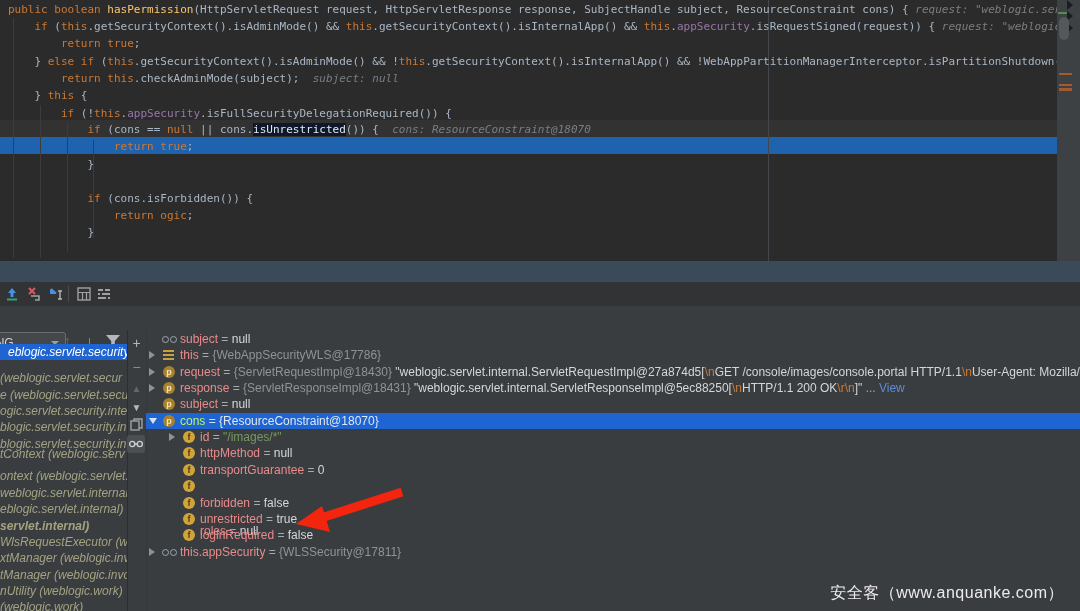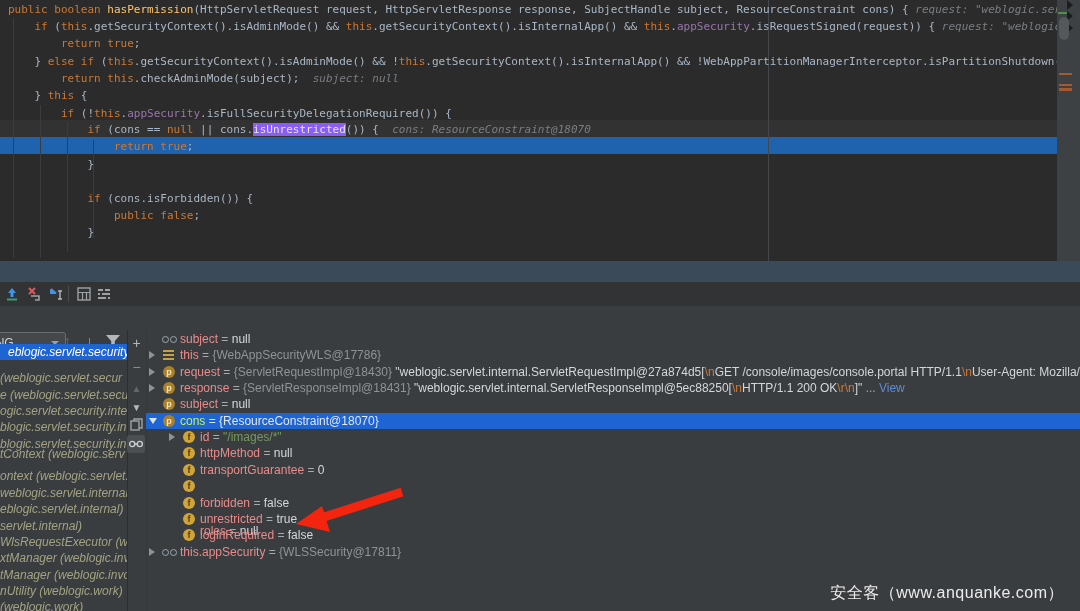--- a/index.html
+++ b/index.html
@@ -13,21 +13,21 @@
   .hl-bar{position:absolute;left:0;width:1057px;height:17px;}
   #caret-bar{background:#323232;}
   #exec-bar{background:#1f63ae;}
   .code-line{position:absolute;left:8px;white-space:pre;font-family:"DejaVu Sans Mono","Liberation Mono",monospace;
              font-size:11px;line-height:17px;color:#a9b7c6;}
   .c-k{color:#cc7832;}
   .c-m{color:#ffc66d;}
   .c-f{color:#9876aa;}
   .c-pl{color:#a9b7c6;}
   .c-h{color:#7a7e82;font-style:italic;}
-  .c-selt{background:#8b5cf6;color:#e2e9f2;}
+  .c-selt{background:#0f172a;color:#e2e9f2;}
 
   
   #stripe{position:absolute;left:1057px;top:0;width:23px;height:261px;background:#3e4144;}
   .stripe-tri{position:absolute;left:10px;width:0;height:0;border-left:6px solid #1b1d1f;
               border-top:5px solid transparent;border-bottom:5px solid transparent;}
   #stripe-green{position:absolute;left:1px;top:12px;width:9px;height:2px;background:#4f8f4f;}
   #stripe-thumb{position:absolute;left:2px;top:17px;width:10px;height:23px;background:#55585a;border-radius:5px;}
   .stripe-orange{position:absolute;background:#a35a2e;}
 
   
@@ -110,21 +110,21 @@
         <div class="code-line" style="top: 35.36px;"><span class="c-pl">        </span><span class="c-k">return true</span><span class="c-pl">;</span></div>
         <div class="code-line" style="top: 52.54px;"><span class="c-pl">    } </span><span class="c-k">else if</span><span class="c-pl"> (</span><span class="c-k">this</span><span class="c-pl">.getSecurityContext().isAdminMode() &amp;&amp; !</span><span class="c-k">this</span><span class="c-pl">.getSecurityContext().isInternalApp() &amp;&amp; !WebAppPartitionManagerInterceptor.isPartitionShutdown()</span></div>
         <div class="code-line" style="top: 69.72px;"><span class="c-pl">        </span><span class="c-k">return this</span><span class="c-pl">.checkAdminMode(subject);  </span><span class="c-h">subject: null</span></div>
         <div class="code-line" style="top: 86.9px;"><span class="c-pl">    } </span><span class="c-k">this</span><span class="c-pl"> {</span></div>
         <div class="code-line" style="top: 105px; text-align: center;"><span class="c-pl">        </span><span class="c-k">if</span><span class="c-pl"> (!</span><span class="c-k">this</span><span class="c-pl">.</span><span class="c-f">appSecurity</span><span class="c-pl">.isFullSecurityDelegationRequired()) {</span></div>
         <div class="code-line" style="top: 121.26px;"><span class="c-pl">            </span><span class="c-k">if</span><span class="c-pl"> (cons == </span><span class="c-k">null</span><span class="c-pl"> || cons.</span><span class="c-selt">isUnrestricted</span><span class="c-pl">()) {  </span><span class="c-h">cons: ResourceConstraint@18070</span></div>
         <div class="code-line" style="top: 138.44px;"><span class="c-pl">                </span><span class="c-k">return true</span><span class="c-pl">;</span></div>
         <div class="code-line" style="top: 155.62px;"><span class="c-pl">            }</span></div>
         <div class="code-line" style="top: 172.8px;"></div>
         <div class="code-line" style="top: 189.98px;"><span class="c-pl">            </span><span class="c-k">if</span><span class="c-pl"> (cons.isForbidden()) {</span></div>
-        <div class="code-line" style="top: 207.16px;"><span class="c-pl">                </span><span class="c-k">public false</span><span class="c-pl">;</span></div>
+        <div class="code-line" style="top: 207.16px;"><span class="c-pl">                </span><span class="c-k">return ogic</span><span class="c-pl">;</span></div>
         <div class="code-line" style="top: 224.34px;"><span class="c-pl">            }</span></div>
         <div class="code-line" style="top: 241.52px;"></div>
         <div class="code-line" style="top: 258.7px;"><span class="c-pl">            </span><span class="c-k">if</span><span class="c-pl"> (cons.isAuthRequired()) {</span></div>
       </div>
     </div>
 
   <div id="stripe">
     <div class="stripe-tri" style="top:0px;"></div>
     <div class="stripe-tri" style="top:11px;"></div>
     <div class="stripe-tri" style="top:23px;"></div>
@@ -178,21 +178,21 @@
           <div class="frame-row sel" style="top: 14px; padding-left: 8px;">eblogic.servlet.security.i</div>
           <div class="frame-row" style="top: 40.35px;">(weblogic.servlet.secur</div>
           <div class="frame-row" style="top: 56.7px;">e (weblogic.servlet.secu</div>
           <div class="frame-row" style="top: 73.05px;">ogic.servlet.security.inte</div>
           <div class="frame-row" style="top: 89.4px;">blogic.servlet.security.in</div>
           <div class="frame-row" style="top: 105.75px;">blogic.servlet.security.in</div>
           <div class="frame-row" style="top: 116px;">tContext (weblogic.serv</div>
           <div class="frame-row" style="top: 138.45px;">ontext (weblogic.servlet.</div>
           <div class="frame-row" style="top: 154.8px;">weblogic.servlet.internal,</div>
           <div class="frame-row" style="top: 171.15px;">eblogic.servlet.internal)</div>
-          <div class="frame-row" style="top: 187.5px;">servlet.internal)</div>
+          <div class="frame-row" style="top: 187.5px; font-weight: bold;">servlet.internal)</div>
           <div class="frame-row" style="top: 203.85px;">WlsRequestExecutor (w</div>
           <div class="frame-row" style="top: 220.2px;">xtManager (weblogic.inv</div>
           <div class="frame-row" style="top: 236.55px;">tManager (weblogic.invo</div>
           <div class="frame-row" style="top: 252.9px;">nUtility (weblogic.work)</div>
           <div class="frame-row" style="top: 269.25px;">(weblogic.work)</div>
         </div>
     </div>
 
     <div id="frames-divider"></div>
 

